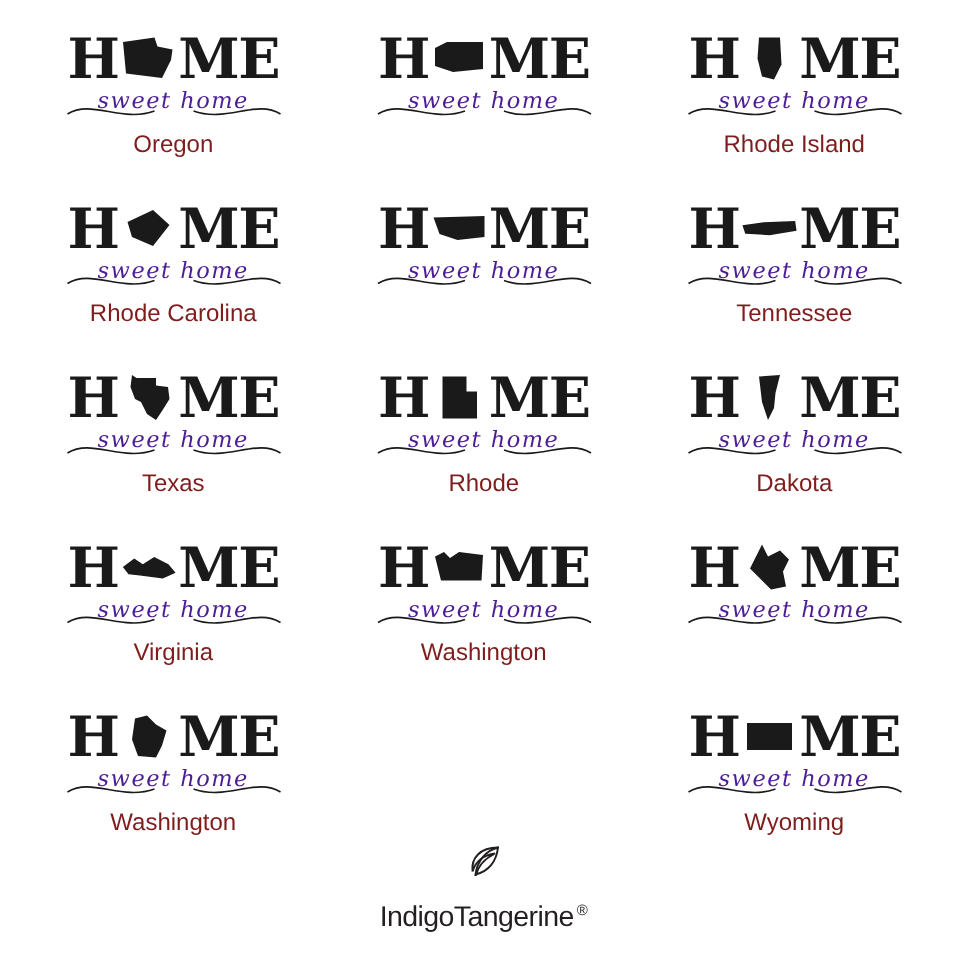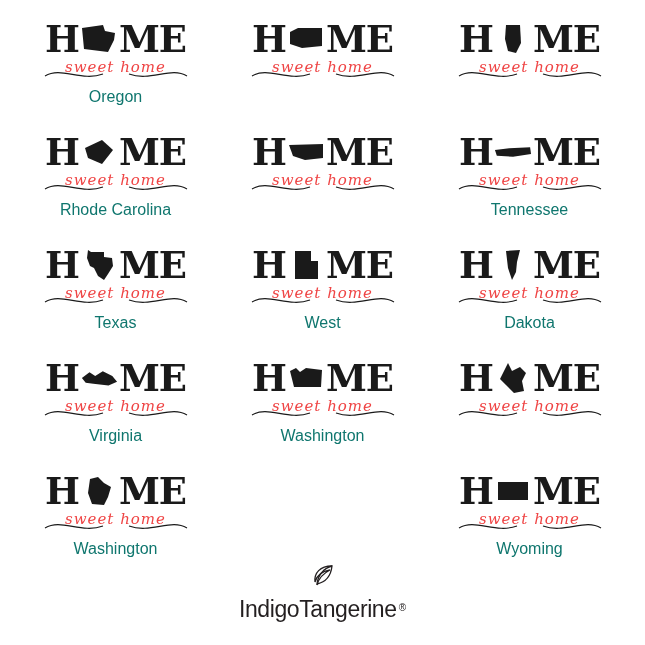--- a/index.html
+++ b/index.html
@@ -78,60 +78,60 @@
   .script-text {
     position: absolute;
     left: 0;
     right: 0;
     top: 0;
     text-align: center;
     font-family: "DejaVu Serif", serif;
     font-style: italic;
     font-size: 15px;
     letter-spacing: 1px;
-    color: #ef4444;
+    color: #4c1d95;
   }
   .swash {
     position: absolute;
     left: 0;
     top: 4px;
     width: 150px;
     height: 20px;
   }
   .swash path {
     fill: none;
     stroke: #1a1a1a;
     stroke-width: 1.1;
   }
   
   .caption {
     margin-top: 4px;
     font-family: "Liberation Sans", sans-serif;
     font-size: 16px;
-    color: #0f766e;
+    color: #7f1d1d;
     text-align: center;
     white-space: nowrap;
   }
   
   .footer {
     position: absolute;
     left: 0;
     right: 0;
     bottom: 22px;
     text-align: center;
   }
   .brand-row {
     display: flex;
     align-items: flex-end;
     justify-content: center;
     gap: 1px;
   }
   .brand-name {
     font-family: "Liberation Sans", sans-serif;
-    font-size: 23px;
+    font-size: 19px;
     font-weight: 500;
     letter-spacing: -0.4px;
     color: #231f20;
   }
   .brand-reg {
     font-family: "Liberation Sans", sans-serif;
     font-size: 10px;
     color: #231f20;
     position: relative;
     top: -10px;
@@ -203,20 +203,21 @@
             </svg>
         </span>
         <span class="letter">ME</span>
       </div>
       <div class="script-wrap">
         <svg class="swash" viewBox="0 0 150 20">
             <path d="M4 14 C 20 4, 40 20, 62 12 M88 12 C110 20, 130 4, 146 14"></path>
           </svg>
         <div class="script-text">sweet home</div>
       </div>
+      <div class="caption">Rhode Island</div>
     </div>
 
     <div class="cell">
       <div class="wordmark">
         <span class="letter">H</span>
         <span class="state-slot">
           <svg width="34" height="28" viewBox="0 0 34 28">
               <path class="state-shape" d="M3 10 L20 2 L31 12 L20 26 L6 20 Z"></path>
             </svg>
         </span>
@@ -296,21 +297,21 @@
             </svg>
         </span>
         <span class="letter">ME</span>
       </div>
       <div class="script-wrap">
         <svg class="swash" viewBox="0 0 150 20">
             <path d="M4 14 C 20 4, 40 20, 62 12 M88 12 C110 20, 130 4, 146 14"></path>
           </svg>
         <div class="script-text">sweet home</div>
       </div>
-      <div class="caption">West</div>
+      <div class="caption">Rhode</div>
     </div>
 
     <div class="cell">
       <div class="wordmark">
         <span class="letter">H</span>
         <span class="state-slot">
           <svg width="20" height="34" viewBox="0 0 20 34">
               <path class="state-shape" d="M3 3 L17 2 L14 14 L13 24 L9 32 L5 20 Z"></path>
             </svg>
         </span>

